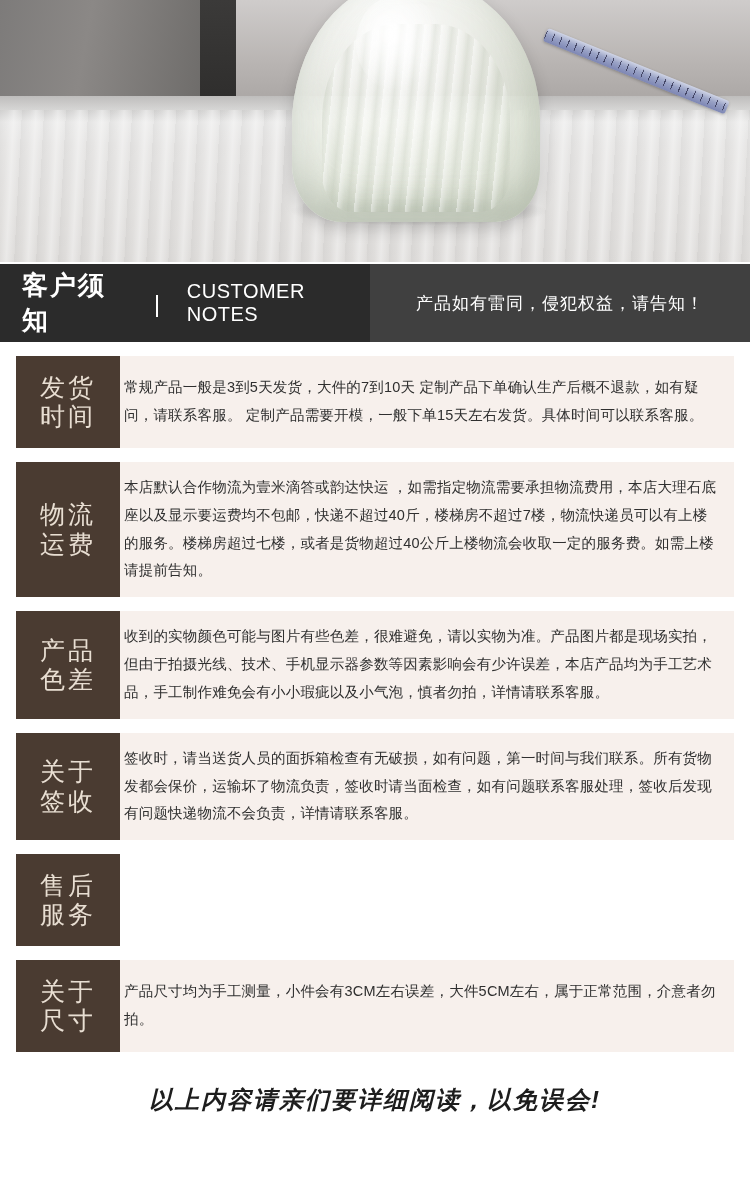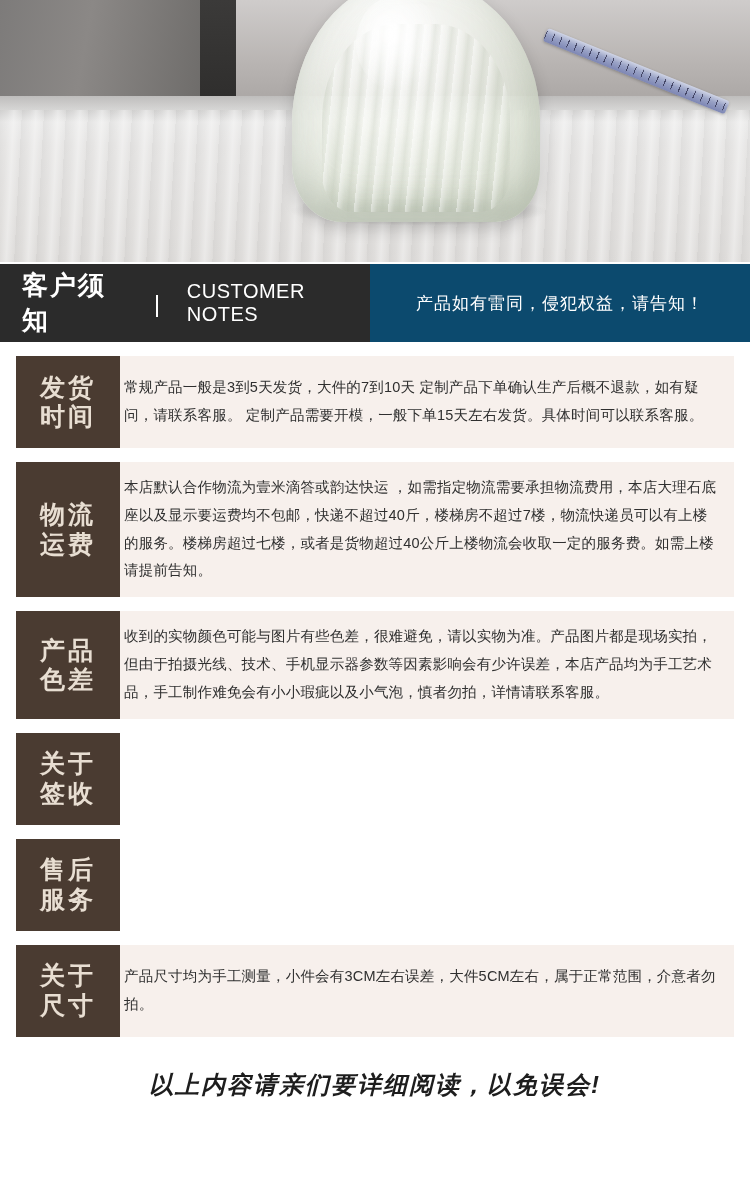--- a/index.html
+++ b/index.html
@@ -160,21 +160,21 @@
     position: relative;
     top: 3px;
   }
   .header .title-en {
     font-size: 20px;
     letter-spacing: .5px;
     font-family: "Liberation Sans", sans-serif;
   }
   .header .right {
     flex: 1;
-    background: #0c4a6e;
+    background: #404040;
     display: flex;
     align-items: center;
     justify-content: center;
     color: #ffffff;
     font-size: 17px;
     letter-spacing: 1px;
   }
 
   
   .notes {
@@ -190,21 +190,21 @@
     width: 104px;
     min-height: 92px;
     background: #4a3b31;
     color: #e8ded2;
     flex: 0 0 104px;
     display: flex;
     flex-direction: column;
     align-items: center;
     justify-content: center;
     font-size: 25px;
-    font-weight: bold;
+    font-weight: normal;
     letter-spacing: 3px;
     line-height: 1.18;
     box-sizing: border-box;
     padding: 6px 0;
   }
   .note-body {
     flex: 1;
     background: #f7f0ec;
     display: flex;
     align-items: center;
@@ -276,20 +276,21 @@
         <span>色差</span>
       </div>
       <div class="note-body">收到的实物颜色可能与图片有些色差，很难避免，请以实物为准。产品图片都是现场实拍，但由于拍摄光线、技术、手机显示器参数等因素影响会有少许误差，本店产品均为手工艺术品，手工制作难免会有小小瑕疵以及小气泡，慎者勿拍，详情请联系客服。</div>
     </div>
 
     <div class="note-row">
       <div class="note-tag">
         <span>关于</span>
         <span>签收</span>
       </div>
+      <div class="note-body">签收时，请当送货人员的面拆箱检查有无破损，如有问题，第一时间与我们联系。所有货物发都会保价，运输坏了物流负责，签收时请当面检查，如有问题联系客服处理，签收后发现有问题快递物流不会负责，详情请联系客服。</div>
     </div>
 
     <div class="note-row">
       <div class="note-tag">
         <span>售后</span>
         <span>服务</span>
       </div>
     </div>
 
     <div class="note-row">

